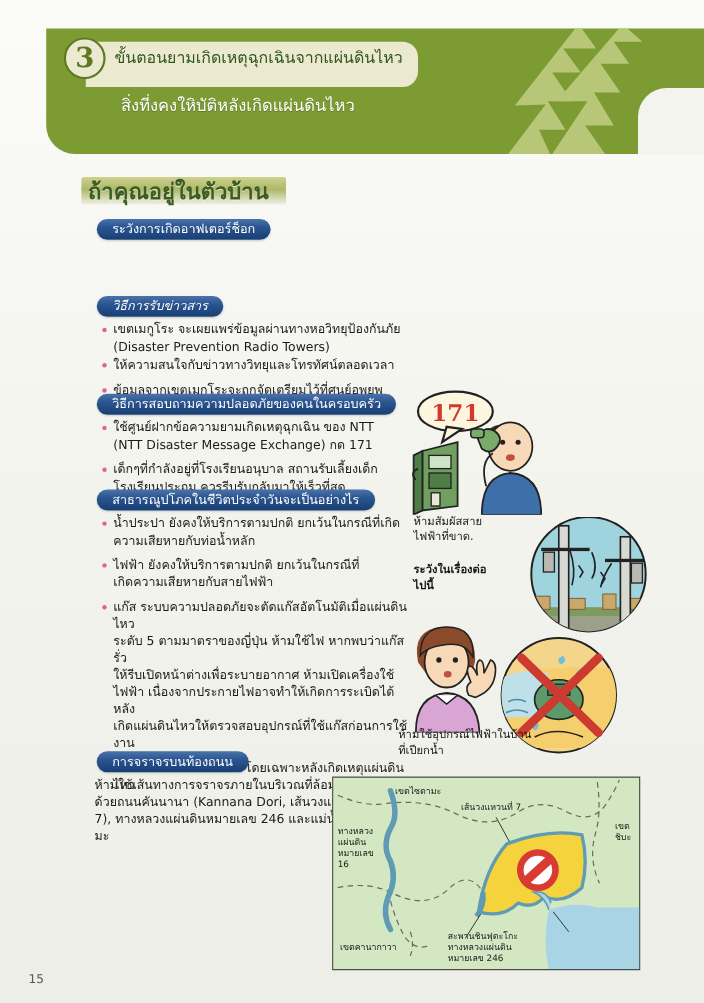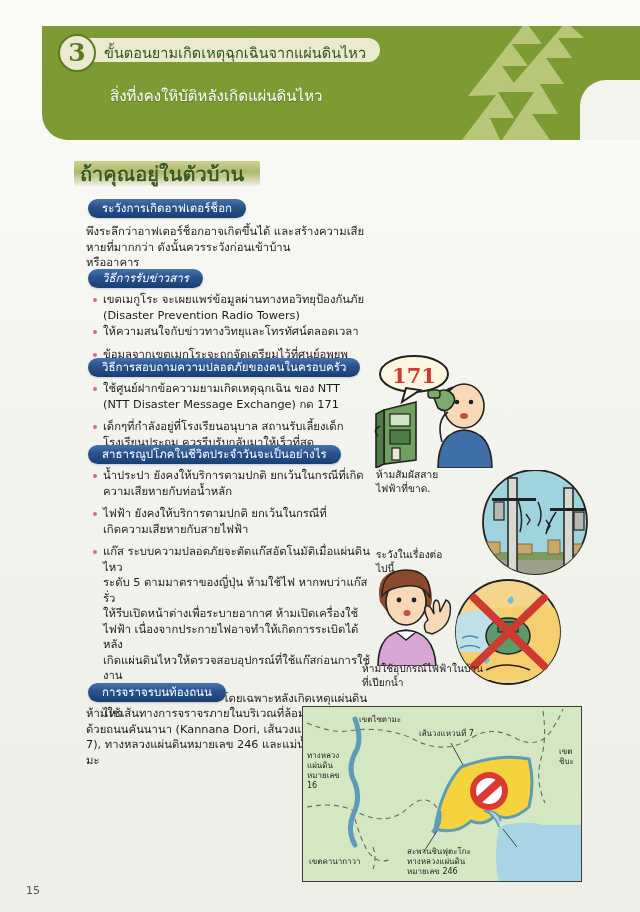--- a/index.html
+++ b/index.html
@@ -41,21 +41,21 @@
     background: #ebe9cf;
     border: 2.5px solid #5d7a23;
     color: #5d7a23;
     font-size: 25px; font-weight: bold;
     line-height: 33px; text-align: center;
     font-family: "DejaVu Serif", serif;
     z-index: 4;
   }
   .banner-tab {
     position: absolute; left: 36px; top: 12px;
-    height: 24px;
+    height: 41px;
     padding: 3px 14px 3px 26px;
     background: #ebe9cf;
     border-radius: 0 14px 14px 0;
     color: #30571c;
     font-size: 14.5px;
     line-height: 24px;
     white-space: nowrap;
     z-index: 3;
   }
   .banner-sub {
@@ -163,22 +163,20 @@
     </div>
     <div class="num-badge">3</div>
     <div class="banner-sub">สิ่งที่งคงใหิบัติหลังเกิดแผ่นดินไหว</div>
   </div>
 
   <div class="main-heading">
     <span>ถ้าคุณอยู่ในตัวบ้าน</span>
   </div>
 
   <div class="pill" style="left:88px; top:199px;">ระวังการเกิดอาฟเตอร์ช็อก</div>
-  <div class="txt" style="left:86px; top:224px; width:282px;">พึงระลึกว่าอาฟเตอร์ช็อกอาจเกิดขึ้นได้ และสร้างความเสียหายที่มากกว่า ดังนั้นควรระวังก่อนเข้าบ้าน
-หรืออาคาร</div>
 
   <div class="pill" style="left:88px; top:269px;font-style:italic;">วิธีการรับข่าวสาร</div>
   <div class="bullets" style="left:92px; top:292px; width:278px;">
     <div class="bullet">เขตเมกูโระ จะเผยแพร่ข้อมูลผ่านทางหอวิทยุป้องกันภัย
   (Disaster Prevention Radio Towers)</div>
     <div class="bullet">ให้ความสนใจกับข่าวทางวิทยุและโทรทัศน์ตลอดเวลา</div>
     <div class="bullet gap">ข้อมูลจากเขตเมกูโระจะถูกจัดเตรียมไว้ที่ศูนย์อพยพเบื้องต้น</div>
   </div>
 
   <div class="pill" style="left:88px; top:358px;">วิธีการสอบถามความปลอดภัยของคนในครอบครัว</div>
@@ -232,21 +230,21 @@
       <path d="M70 90 q-6 -22 6 -30" stroke="#222" stroke-width="1.6" fill="none"></path>
 
       <path d="M62 46 q6 -12 16 -6 q8 6 2 14 q-6 8 -14 2 z" fill="#7bab6a" stroke="#222" stroke-width="1.6"></path>
       <rect x="56" y="38" width="12" height="8" rx="3" fill="#7bab6a" stroke="#222" stroke-width="1.4"></rect>
       <path d="M8 74 q-8 4 -2 10" stroke="#222" stroke-width="1.6" fill="none"></path>
     </svg>
   </div>
 
   <div class="cap" style="left:376px; top:468px; width:100px;">ห้ามสัมผัสสาย
 ไฟฟ้าที่ขาด.</div>
-  <div class="cap" style="left:376px; top:548px; width:100px;">ระวังในเรื่องต่อ
+  <div class="cap" style="left:376px; top:512px; width:100px;font-weight:bold;">ระวังในเรื่องต่อ
 ไปนี้</div>
 
   <div class="illus" style="left:452px; top:470px; width:166px; height:116px;">
     <svg viewBox="0 0 166 116" width="166" height="116">
       <defs>
           <clipPath id="cir">
             <circle cx="83" cy="52" r="52"></circle>
           </clipPath>
         </defs>
       <circle cx="83" cy="52" r="52" fill="#9fd3dd" stroke="#222" stroke-width="1.8"></circle>

